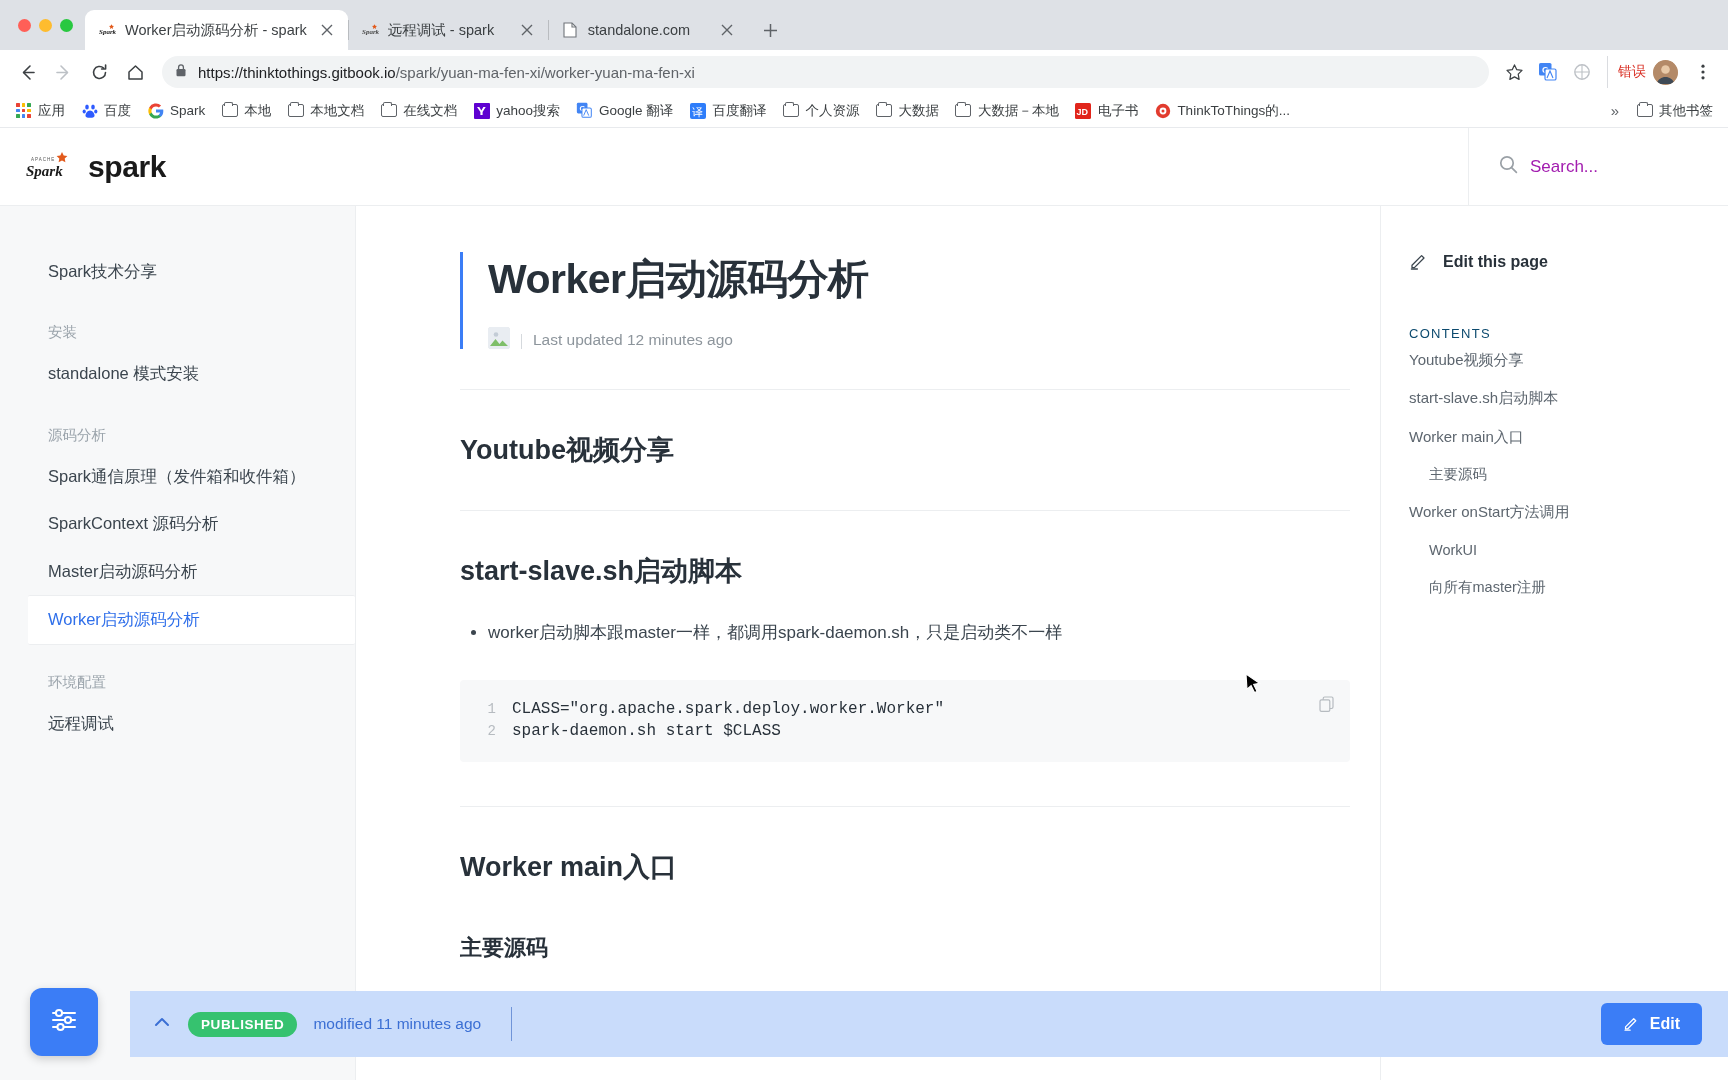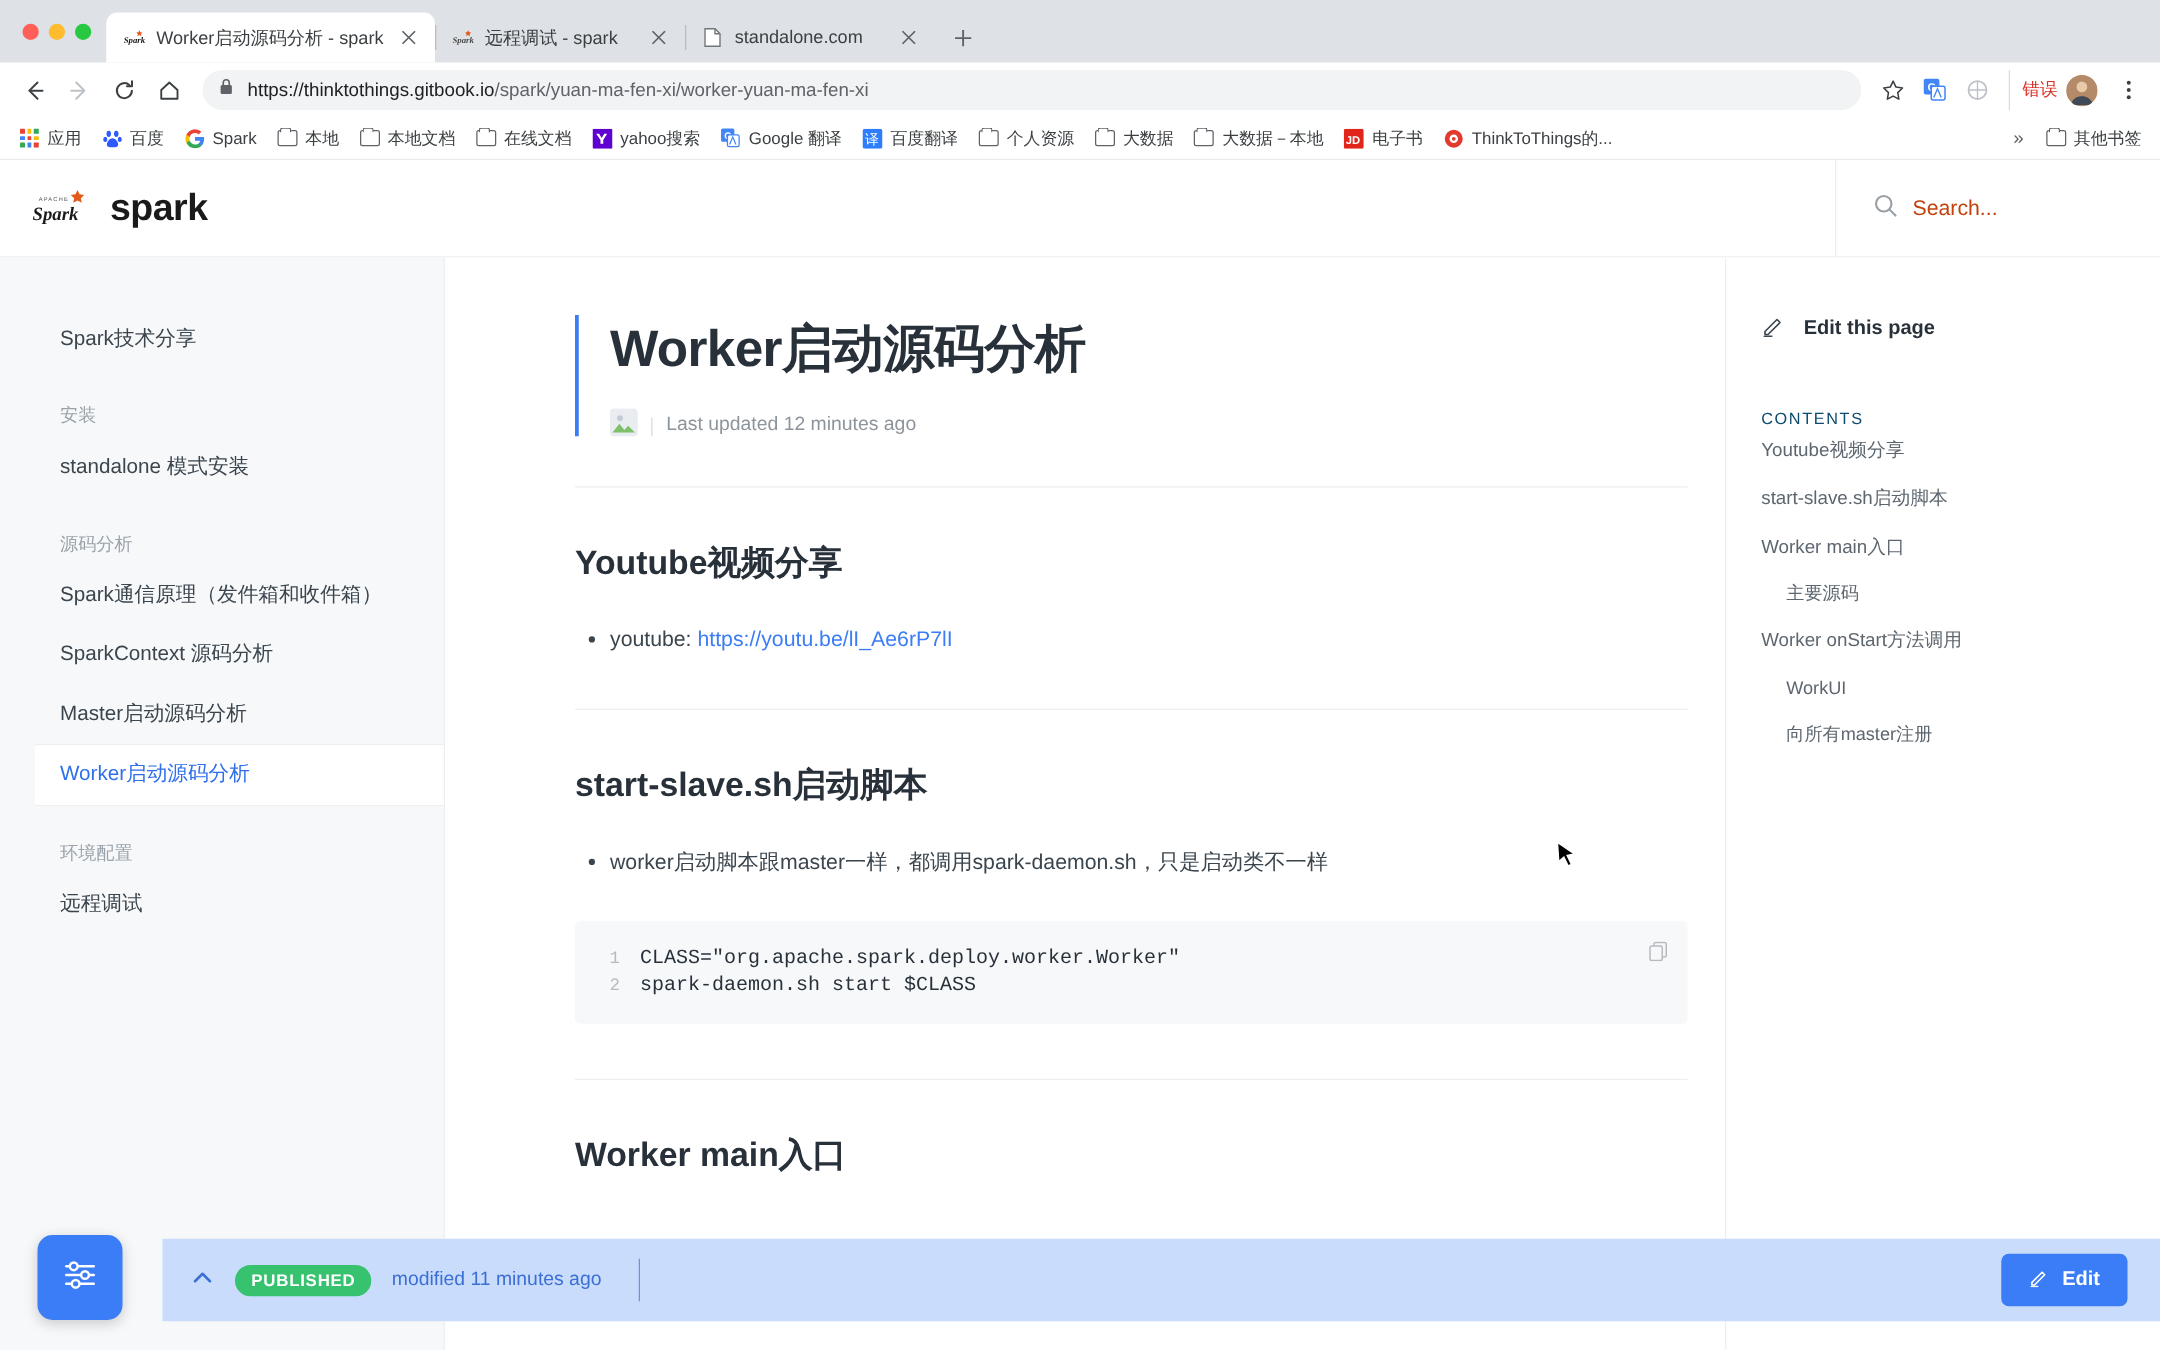--- a/index.html
+++ b/index.html
@@ -121,21 +121,21 @@
     display: flex; align-items: center; padding: 0 0 0 26px;
   }
   .brand { display: flex; align-items: center; gap: 16px; }
   .brand-logo { width: 46px; height: 34px; display:flex; align-items:center; justify-content:center; }
   .brand-name { font-size: 30px; font-weight: 700; color: #1a1a1a; letter-spacing: -0.4px; }
   .header-search {
     margin-left: auto; height: 78px; display: flex; align-items: center;
     gap: 12px; padding: 0 28px 0 30px; border-left: 1px solid #eceef0;
     width: 260px;
   }
-  .search-placeholder { font-size: 17px; color: #c2410c; }
+  .search-placeholder { font-size: 17px; color: #a21caf; }
 
   .body-row { display: flex; height: calc(100% - 78px); }
 
   
   .sidebar {
     width: 356px; flex: 0 0 356px; background: #f7f8f9;
     border-right: 1px solid #eceef0; padding: 42px 0 0 0;
     overflow: hidden; position: relative;
   }
   .nav-item {
@@ -575,23 +575,20 @@
                   </svg>
               </span>
               <span class="meta-div"></span>
               <span class="meta-text">Last updated 12 minutes ago</span>
             </div>
           </div>
 
           <div class="hr"></div>
 
           <h2 class="sec-h2">Youtube视频分享</h2>
-          <ul class="bullet-list">
-            <li><span>youtube: </span><a class="link" href="#">https://youtu.be/lI_Ae6rP7lI</a></li>
-          </ul>
 
           <div class="hr" style="margin-top:42px"></div>
 
           <h2 class="sec-h2">start-slave.sh启动脚本</h2>
           <ul class="bullet-list">
             <li>worker启动脚本跟master一样，都调用spark-daemon.sh，只是启动类不一样</li>
           </ul>
 
           <div class="codeblock">
             <span class="copy-ico">

